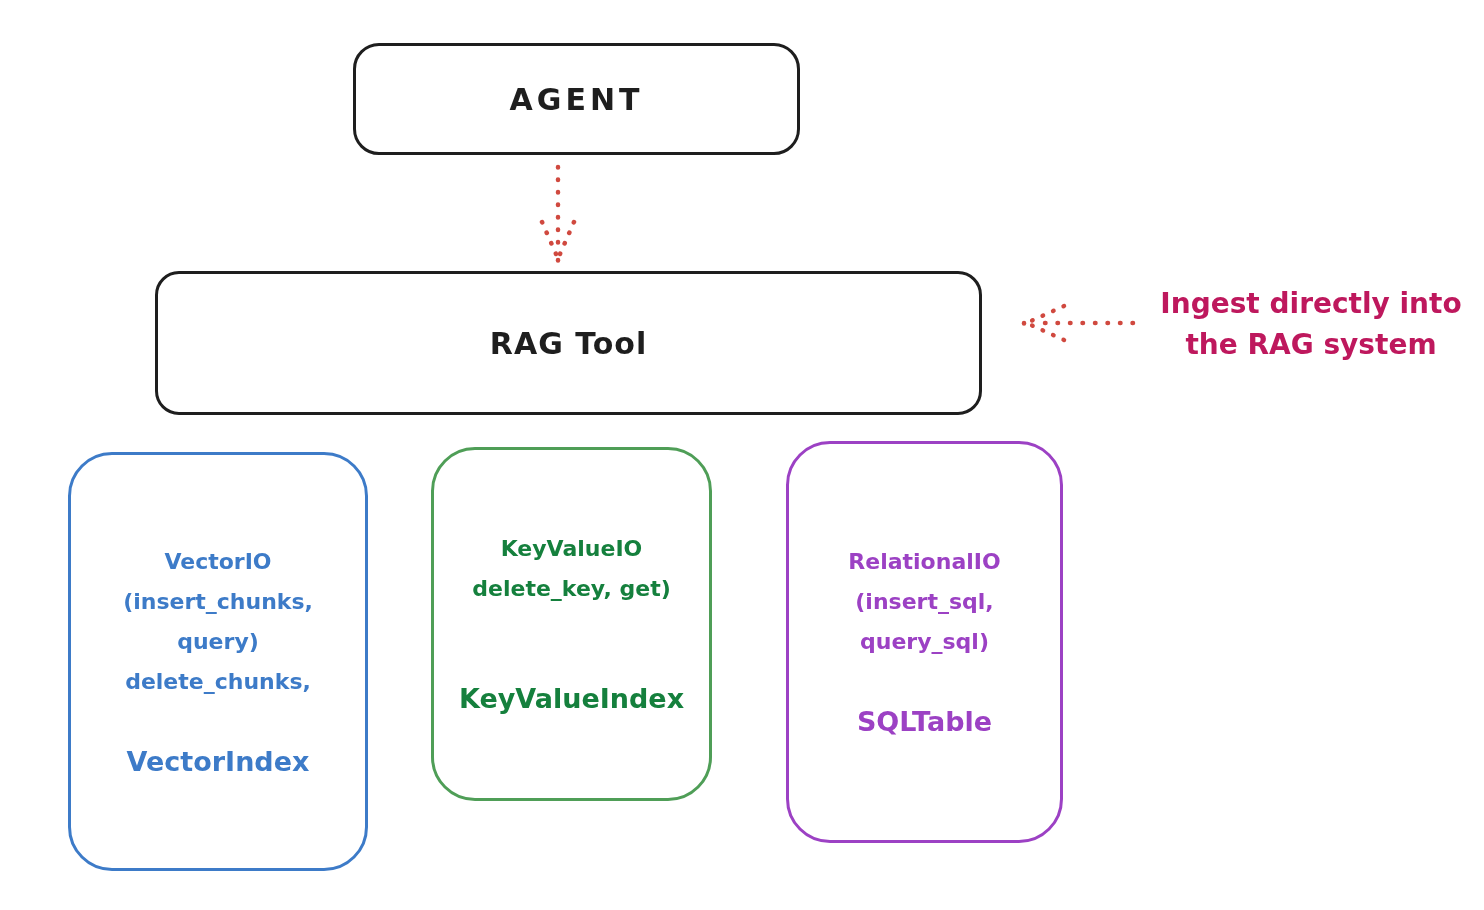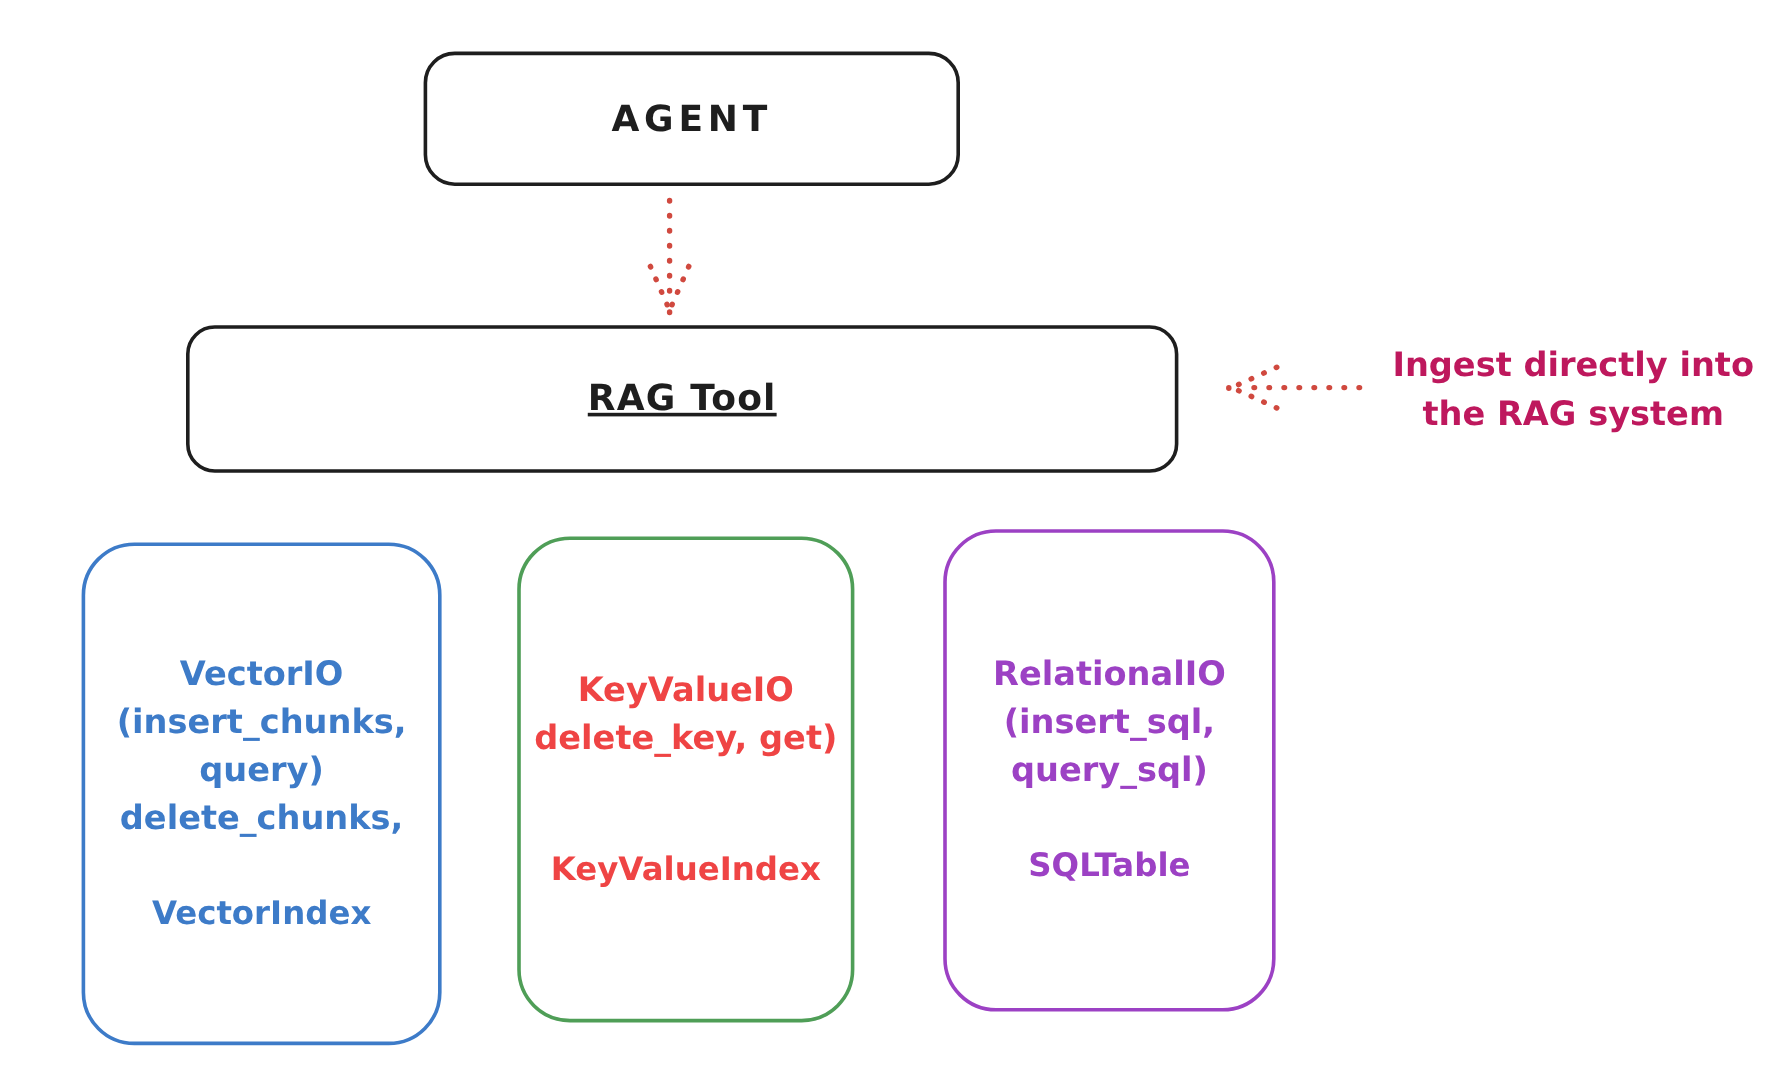--- a/index.html
+++ b/index.html
@@ -33,23 +33,22 @@
     border-radius: 26px;
   }
   .agent-label {
     font-size: 30px;
     font-weight: 700;
     letter-spacing: 4px;
     color: #1e1e1e;
   }
   .rag-box {
     left: 155px; top: 271px;
-    width: 827px; height: 123px;
+    width: 827px; height: 144px;
     border-radius: 24px;
-    text-decoration: underline;
   }
   .rag-label {
     font-size: 30px;
     font-weight: 600;
     letter-spacing: 1px;
     color: #1e1e1e;
   }
   .backend-box {
     border-radius: 44px;
     flex-direction: column;
@@ -57,33 +56,33 @@
     padding: 10px 6px;
   }
   .backend-blue {
     left: 68px; top: 452px;
     width: 300px; height: 419px;
     border: 3.5px solid #3d7bc8;
     color: #3d7bc8;
   }
   .backend-green {
     left: 431px; top: 447px;
-    width: 281px; height: 405px;
+    width: 281px; height: 354px;
     border: 3.5px solid #4f9e57;
-    color: #ef4444;
+    color: #15803d;
     gap: 30px;
   }
   .backend-purple {
     left: 786px; top: 441px;
     width: 277px; height: 402px;
     border: 3.5px solid #9c41c4;
     color: #9c41c4;
   }
   .backend-title {
-    font-size: 28px;
+    font-size: 22px;
     font-weight: 600;
     line-height: 40px;
   }
   .backend-index {
     font-size: 27px;
     font-weight: 600;
     line-height: 40px;
     margin-top: 40px;
   }
   .annotation {

